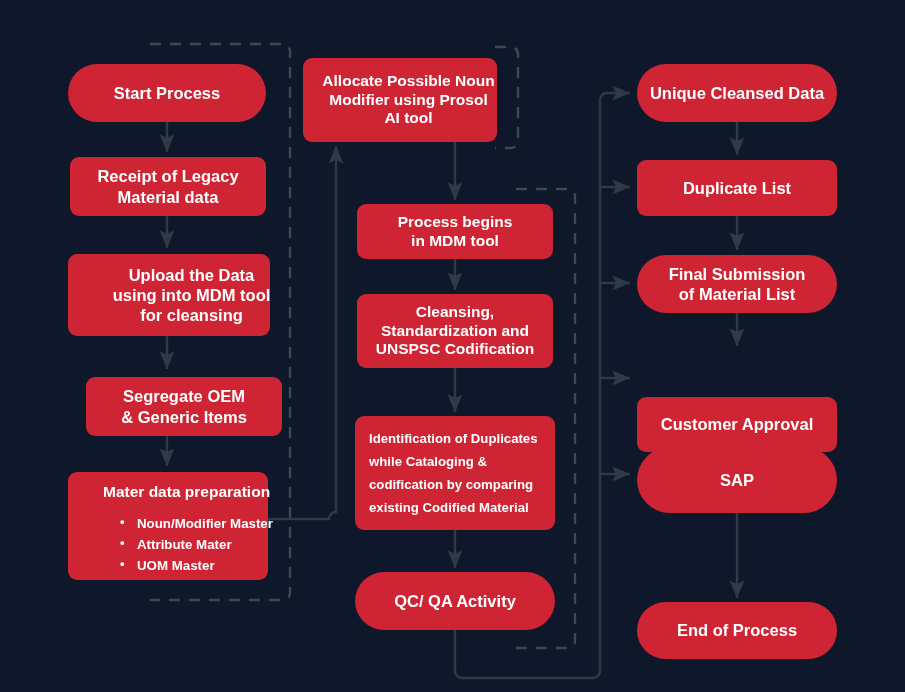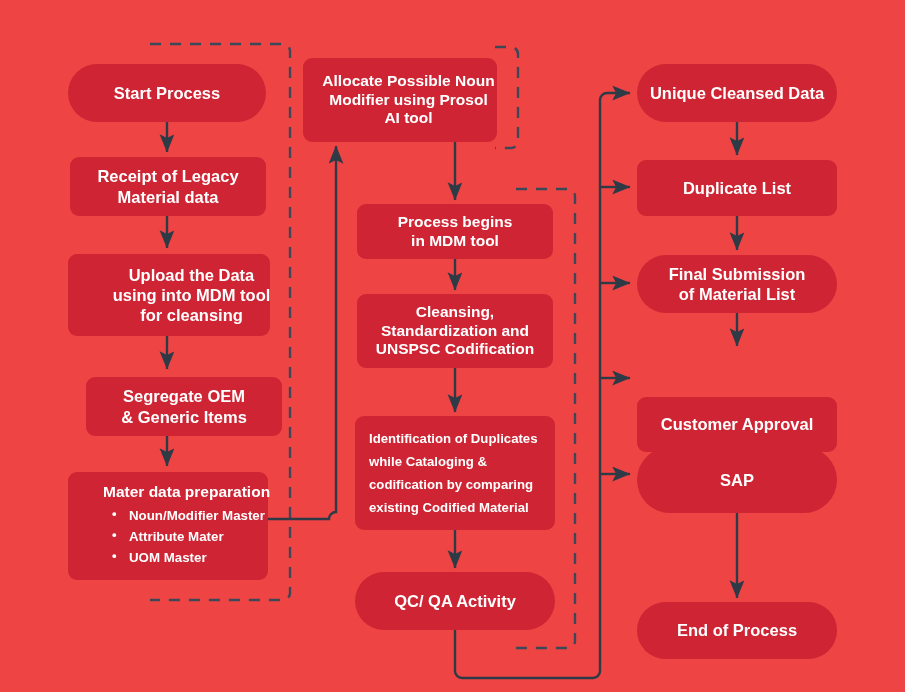--- a/index.html
+++ b/index.html
@@ -7,21 +7,21 @@
     padding: 0;
     background: #ffffff;
   }
   body {
     font-family: "Liberation Sans", sans-serif;
   }
   #canvas {
     position: relative;
     width: 905px;
     height: 692px;
-    background: #ef4444;
+    background: #0f172a;
     overflow: hidden;
   }
   #wires {
     position: absolute;
     left: 0;
     top: 0;
     width: 905px;
     height: 692px;
     pointer-events: none;
   }
@@ -51,21 +51,21 @@
     padding: 11px 10px 10px 12px;
     justify-content: flex-start;
   }
   .bullets .title {
     font-size: 15.5px;
     font-weight: bold;
     margin: 0 0 3px 2px;
     white-space: nowrap;
   }
   .bullets ul {
-    margin: 0;
+    margin: 8px;
     padding: 0 0 0 28px;
     list-style: none;
   }
   .bullets li {
     font-size: 13.3px;
     font-weight: bold;
     line-height: 1.58;
     position: relative;
     white-space: nowrap;
   }

